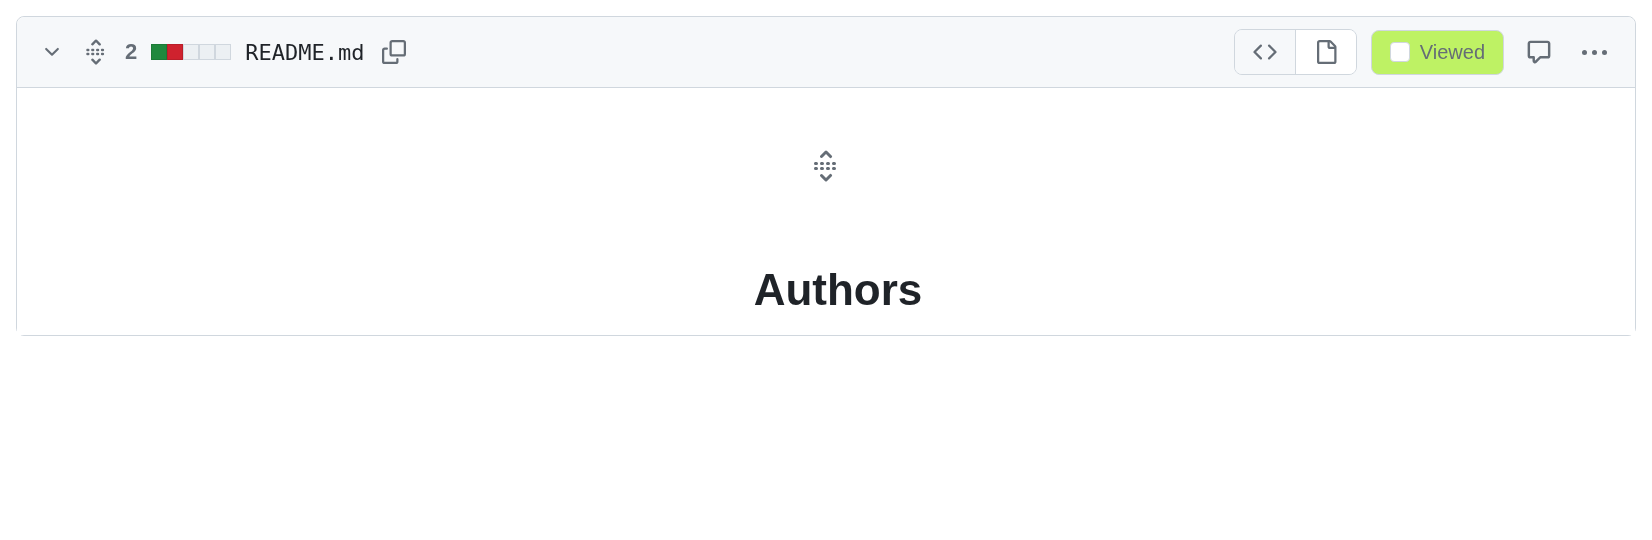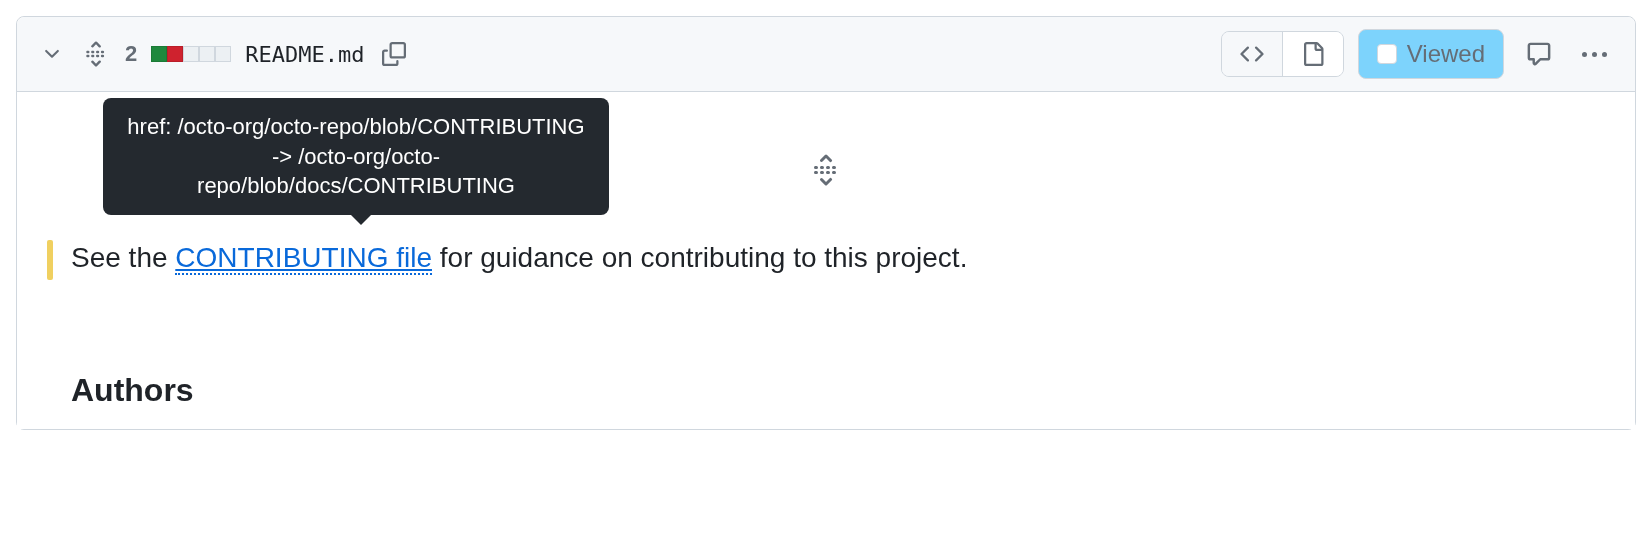--- a/index.html
+++ b/index.html
@@ -87,26 +87,26 @@
       cursor: pointer;
       display: flex;
       align-items: center;
     }
     .seg-btn + .seg-btn { border-left: 1px solid #d0d7de; }
     .seg-btn.active { background: #ffffff; }
     .viewed-btn {
       display: flex;
       align-items: center;
       gap: 10px;
-      background: #7dd3fc;
+      background: #bef264;
       border: 1px solid #d0d7de;
       border-radius: 8px;
       padding: 10px 18px;
       cursor: pointer;
-      font-size: 24px;
+      font-size: 20px;
       color: #656d76;
     }
     .viewed-checkbox {
       width: 20px;
       height: 20px;
       border: 1.5px solid #d0d7de;
       border-radius: 4px;
       background: #fff;
     }
     .icon-btn {
@@ -179,25 +179,26 @@
     .tooltip::after {
       content: "";
       position: absolute;
       bottom: -10px;
       left: 248px;
       border-left: 10px solid transparent;
       border-right: 10px solid transparent;
       border-top: 10px solid #24292f;
     }
     .section-heading {
-      font-size: 32px;
+      font-size: 44px;
       font-weight: 700;
       color: #1f2328;
-      margin-top: 92px;
+      margin-top: 31px;
       margin-left: 24px;
+      text-align: center;
     }
     svg { display: block; }
   </style>
 </head>
 <body>
 
 <div class="file-container">
   <div class="file-header">
     <button class="chevron-btn">
       <svg width="22" height="22" viewBox="0 0 16 16" fill="#656d76">
@@ -257,23 +258,16 @@
 
   <div class="file-body">
     <div class="expand-center">
       <button class="expand-btn">
         <svg width="32" height="32" viewBox="0 0 16 16" fill="#656d76">
             <path d="M8 .25a.75.75 0 0 1 .53.22l2.25 2.25a.75.75 0 1 1-1.06 1.06L8 2.06 6.28 3.78a.75.75 0 0 1-1.06-1.06L7.47.47A.75.75 0 0 1 8 .25M2 6.75C2 6.336 2.336 6 2.75 6h.5a.75.75 0 0 1 0 1.5h-.5A.75.75 0 0 1 2 6.75m3 0c0-.414.336-.75.75-.75h.5a.75.75 0 0 1 0 1.5h-.5A.75.75 0 0 1 5 6.75m3 0A.75.75 0 0 1 8.75 6h.5a.75.75 0 0 1 0 1.5h-.5A.75.75 0 0 1 8 6.75m3 0c0-.414.336-.75.75-.75h.5a.75.75 0 0 1 0 1.5h-.5a.75.75 0 0 1-.75-.75M2 9.25c0-.414.336-.75.75-.75h.5a.75.75 0 0 1 0 1.5h-.5A.75.75 0 0 1 2 9.25m3 0c0-.414.336-.75.75-.75h.5a.75.75 0 0 1 0 1.5h-.5A.75.75 0 0 1 5 9.25m3 0c0-.414.336-.75.75-.75h.5a.75.75 0 0 1 0 1.5h-.5A.75.75 0 0 1 8 9.25m3 0c0-.414.336-.75.75-.75h.5a.75.75 0 0 1 0 1.5h-.5a.75.75 0 0 1-.75-.75M5.22 13.28a.75.75 0 0 1 1.06-1.06L8 13.94l1.72-1.72a.75.75 0 1 1 1.06 1.06l-2.25 2.25a.75.75 0 0 1-1.06 0z"></path>
           </svg>
       </button>
     </div>
 
-    <div class="diff-line">
-      <div class="change-bar"></div>
-      <div class="tooltip">href: /octo-org/octo-repo/blob/CONTRIBUTING -&gt; /octo-org/octo-repo/blob/docs/CONTRIBUTING</div>
-      <div class="diff-text">
-        <span>See the </span><a class="rich-link">CONTRIBUTING file</a><span> for guidance on contributing to this project.</span>
-      </div>
-    </div>
 
     <h2 class="section-heading">Authors</h2>
   </div>
 </div>
 
 </body></html>

